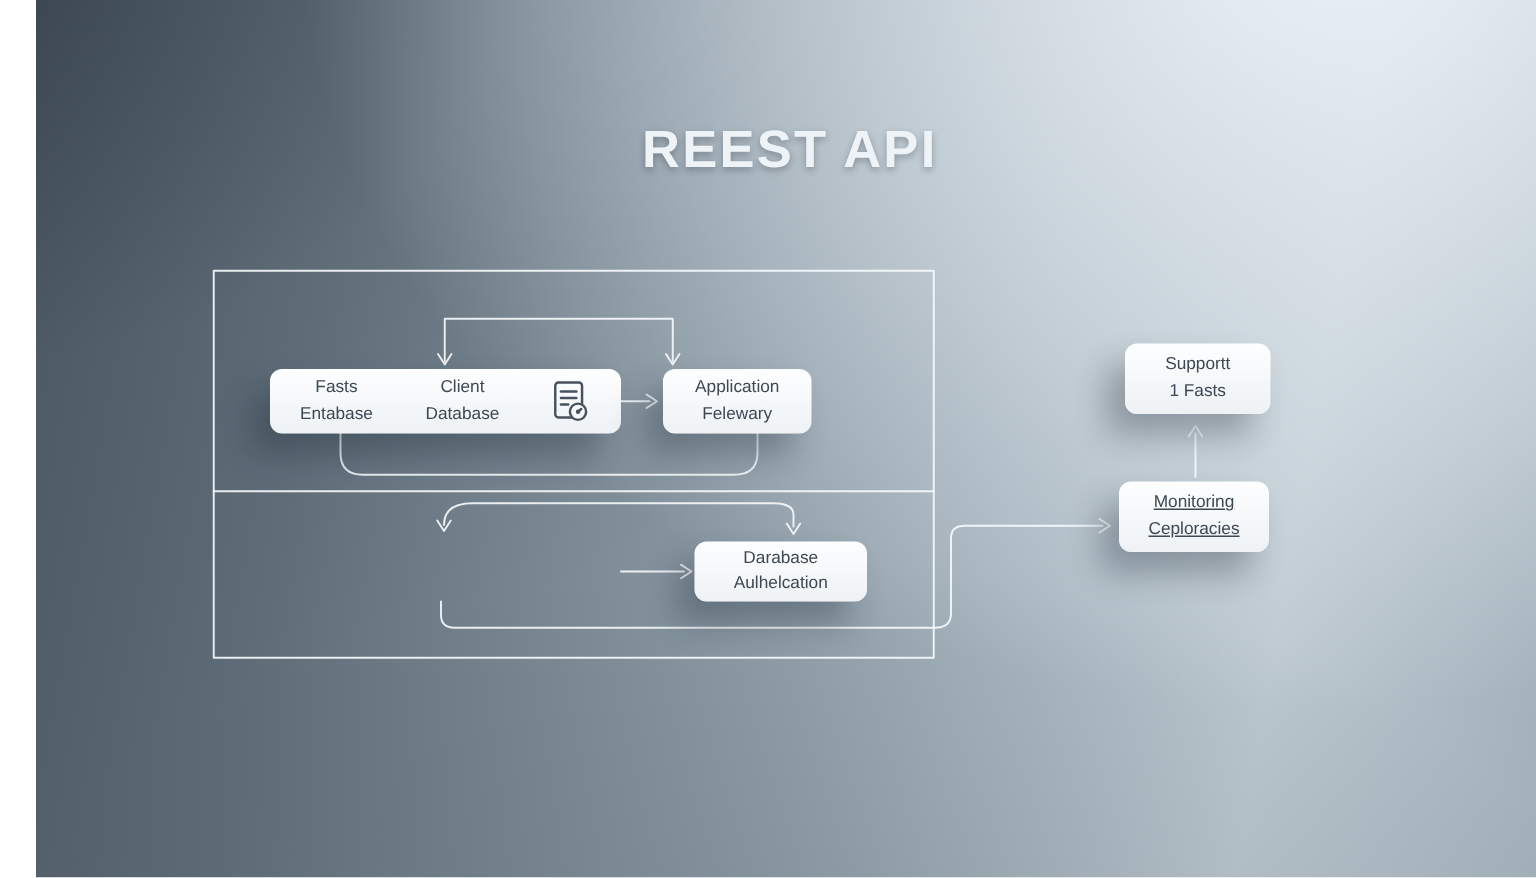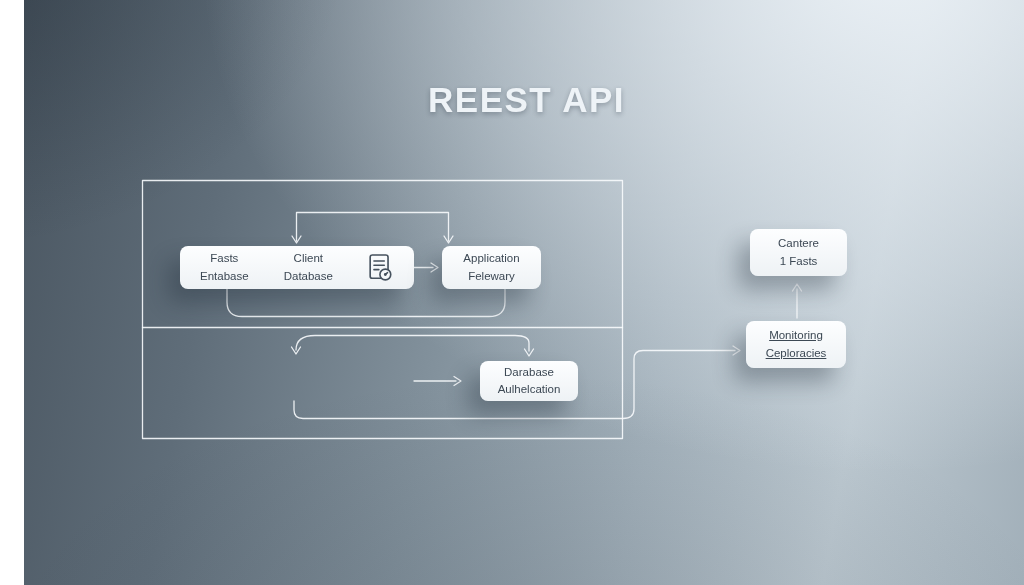--- a/index.html
+++ b/index.html
@@ -96,34 +96,34 @@
   </div>
 
   <div class="node" style="left:418px;top:246px;width:99px;height:43px;">
     <div class="lbl">
       <div>Application</div>
       <div>Felewary</div>
     </div>
   </div>
 
 
-  <div class="node" style="left:456px;top:361px;width:98px;height:40px;">
+  <div class="node" style="left:439px;top:361px;width:115px;height:40px;">
     <div class="lbl">
       <div>Darabase</div>
       <div>Aulhelcation</div>
     </div>
   </div>
 
   <div class="node" style="left:722px;top:321px;width:100px;height:47px;text-decoration:underline;">
     <div class="lbl">
       <div>Monitoring</div>
       <div>Ceploracies</div>
     </div>
   </div>
 
   <div class="node" style="left:726px;top:229px;width:97px;height:47px;">
     <div class="lbl">
-      <div>Cantere</div>
+      <div>Supportt</div>
       <div>1 Fasts</div>
     </div>
   </div>
 
 </div>
 
 </body></html>

